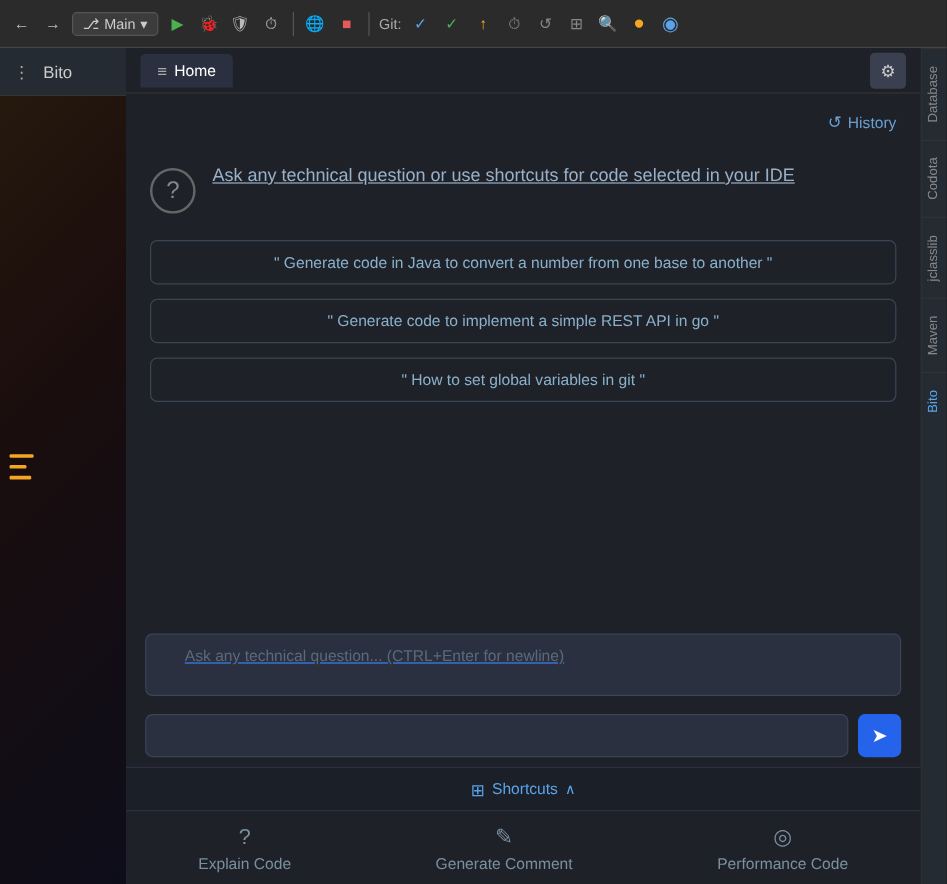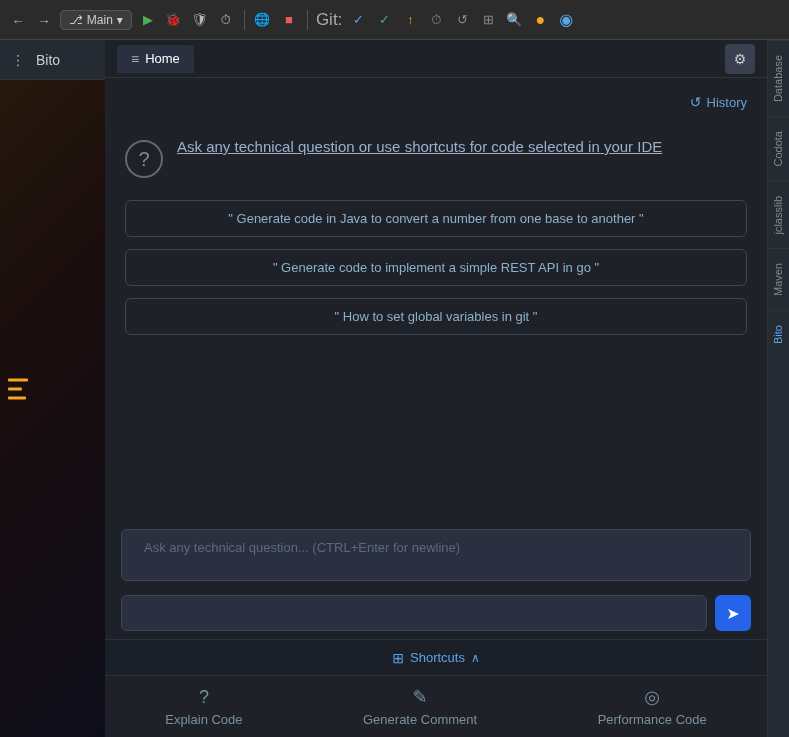--- a/index.html
+++ b/index.html
@@ -195,25 +195,26 @@
       padding: 10px 16px 4px;
       flex-shrink: 0;
     }
     .question-input {
       width: 100%;
       background: #2a3040;
       border: 1px solid #3a4555;
       border-radius: 6px;
       color: #3b82f6;
       font-size: 13px;
-      padding: 10px 22px;
+      padding: 10px 32px;
       min-height: 50px;
       resize: none;
       outline: none;
       font-family: inherit;
+      text-decoration: underline;
     }
     .question-input::placeholder { color: #5a6a7a; }
 
     
     .send-row {
       display: flex;
       justify-content: flex-end;
       padding: 6px 16px 8px;
     }
     .send-btn {
@@ -316,21 +317,21 @@
     <span>▾</span>
   </div>
   <div class="tb-btn" style="color:#4caf50;">▶</div>
   <div class="tb-btn" style="color:#e8a838;">🐞</div>
   <div class="tb-btn">🛡</div>
   <div class="tb-btn">⏱</div>
   <div class="toolbar-sep"></div>
   <div class="tb-btn" style="color:#5ba3e8;">🌐</div>
   <div class="tb-btn" style="color:#e85a5a;">■</div>
   <div class="toolbar-sep"></div>
-  <span style="color:#aaa;font-size:17px;">Git:</span>
+  <span style="color:#aaa;font-size:12px;">Git:</span>
   <div class="tb-btn" style="color:#5ba3e8;">✓</div>
   <div class="tb-btn" style="color:#4caf50;">✓</div>
   <div class="tb-btn" style="color:#f5a623;">↑</div>
   <div class="tb-btn" style="color:#888;">⏱</div>
   <div class="tb-btn" style="color:#888;">↺</div>
   <div class="tb-btn" style="color:#888;">⊞</div>
   <div class="tb-btn" style="color:#aaa;">🔍</div>
   <div class="tb-btn" style="color:#f5a623;font-size:16px;">●</div>
   <div class="tb-btn" style="color:#5ba3e8;font-size:16px;">◉</div>
 </div>

